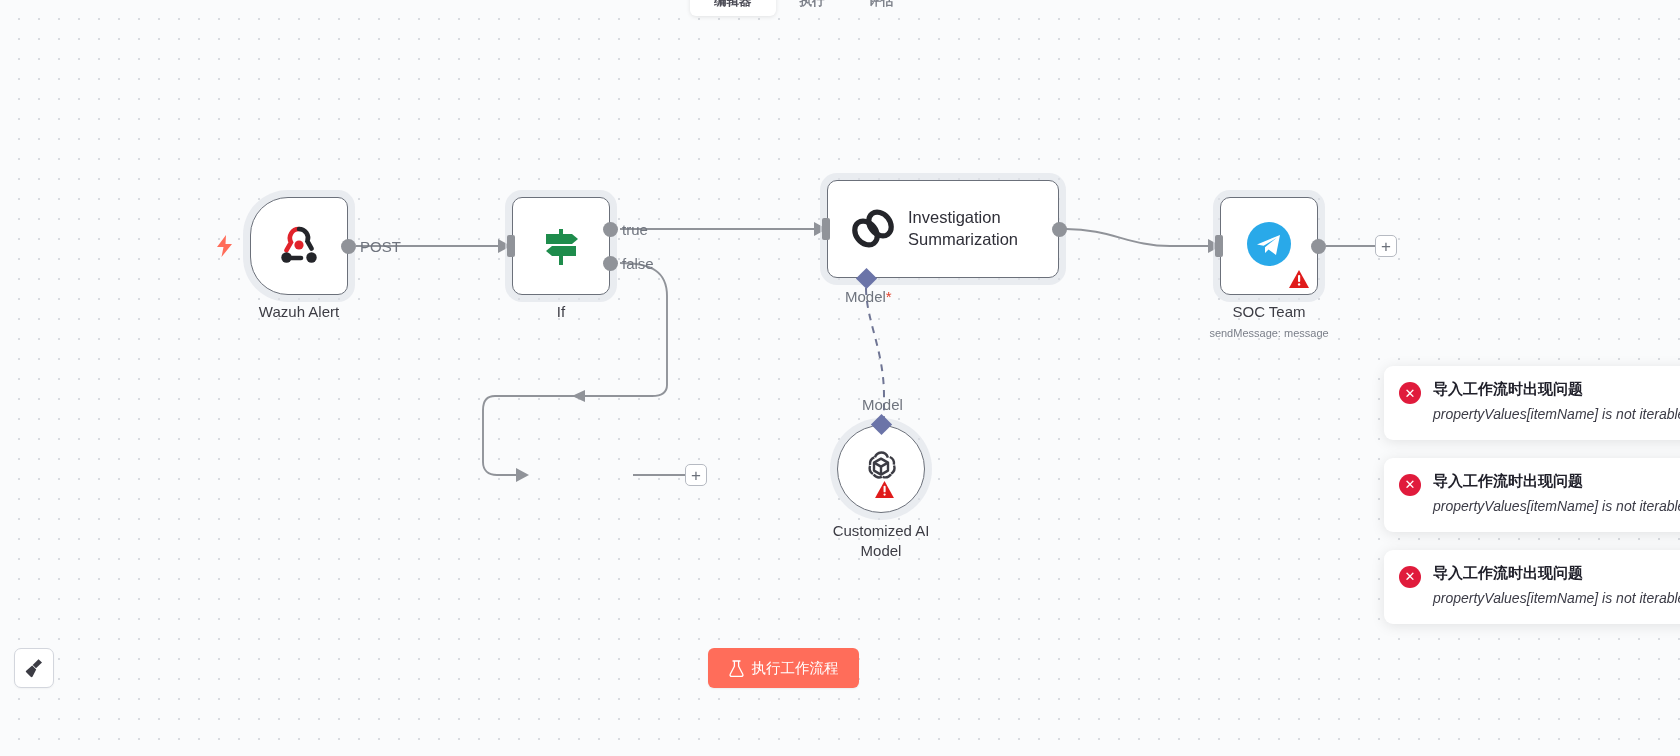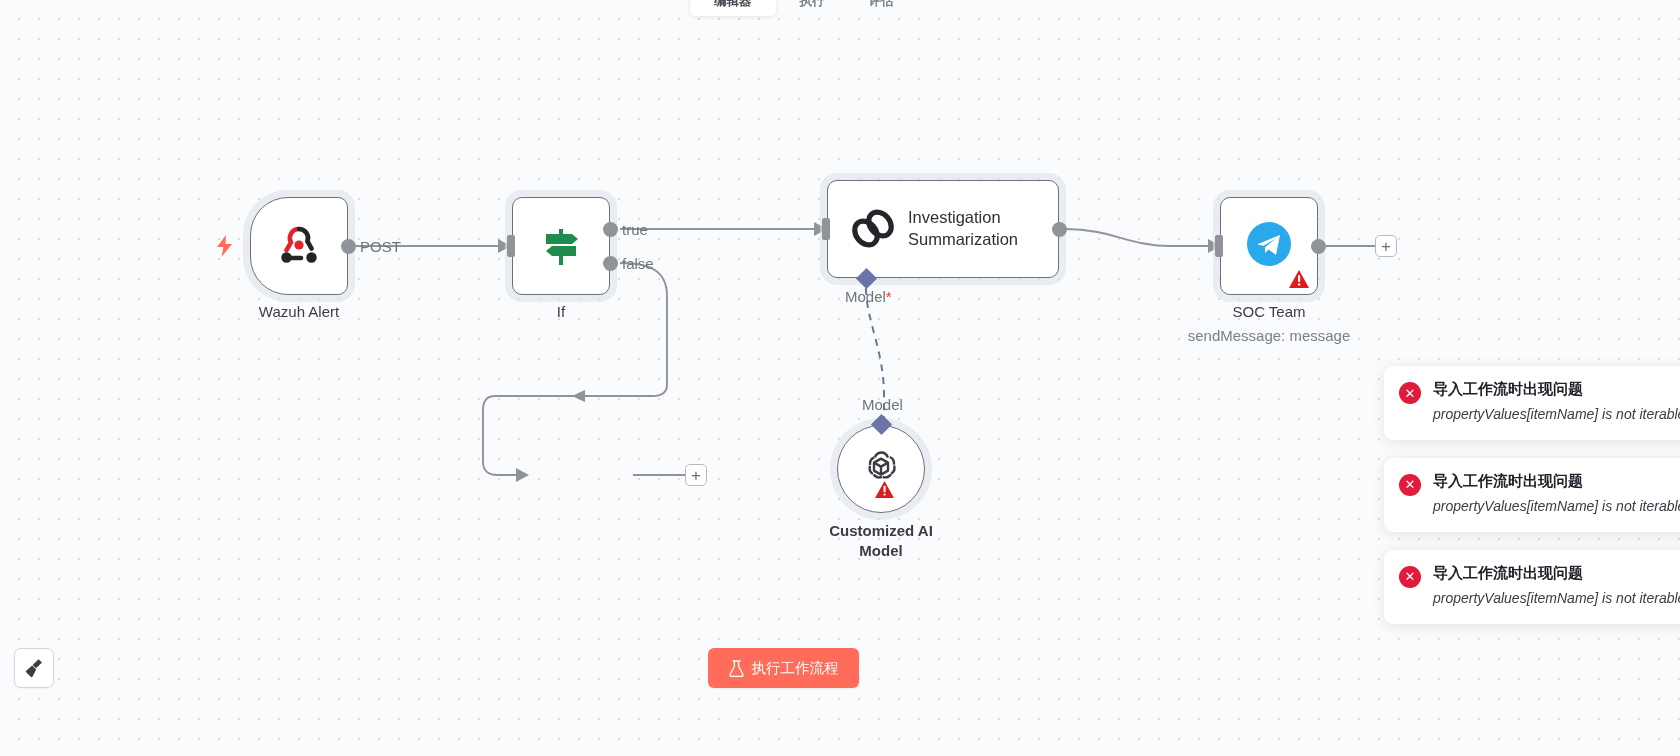--- a/index.html
+++ b/index.html
@@ -54,21 +54,21 @@
     left: 50%; transform: translateX(-50%);
     white-space: nowrap;
     font-size: 15px; color: #3c3c44;
     text-align: center;
     font-weight: 400;
   }
   .node-sublabel {
     position: absolute;
     left: 50%; transform: translateX(-50%);
     white-space: nowrap;
-    font-size: 15px; color: #7a7f89;
+    font-size: 11px; color: #7a7f89;
     text-align: center;
   }
 
   
   #node-wazuh { left: 250px; top: 197px; width: 98px; height: 98px; }
   #node-wazuh .node-box {
     width: 98px; height: 98px;
     border-radius: 38px 10px 10px 38px;
     justify-content: center;
   }
@@ -334,21 +334,21 @@
       </svg>
       <div class="warn-badge">
         <svg width="19" height="17" viewBox="0 0 20 18">
             <path d="M10 0 L20 18 H0 Z" fill="#e01b1b"></path>
             <rect x="9" y="5" width="2.2" height="7" fill="#fff" rx="1"></rect>
             <circle cx="10.1" cy="14.4" r="1.2" fill="#fff"></circle>
           </svg>
       </div>
     </div>
     <div class="node-label" style="top:96px; line-height:1.35; width:130px;">
-      <span style="white-space:normal; display:inline-block;font-weight:bold;">Customized AI Model</span>
+      <span style="white-space:normal; display:inline-block;">Customized AI Model</span>
     </div>
   </div>
 
   <div class="node" id="node-soc">
     <div class="in-port" style="left:-5px; top:38px;"></div>
     <div class="node-box">
       <svg width="50" height="50" viewBox="0 0 50 50" style="margin-top:-4px">
         <circle cx="25" cy="25" r="22" fill="#29a9e9"></circle>
         <path d="M13 25.4 L36 16 L32 36 L24.5 30.5 L21 34 L21 28.2 L32.5 19 L19.6 26.7 Z" fill="#ffffff"></path>
       </svg>

